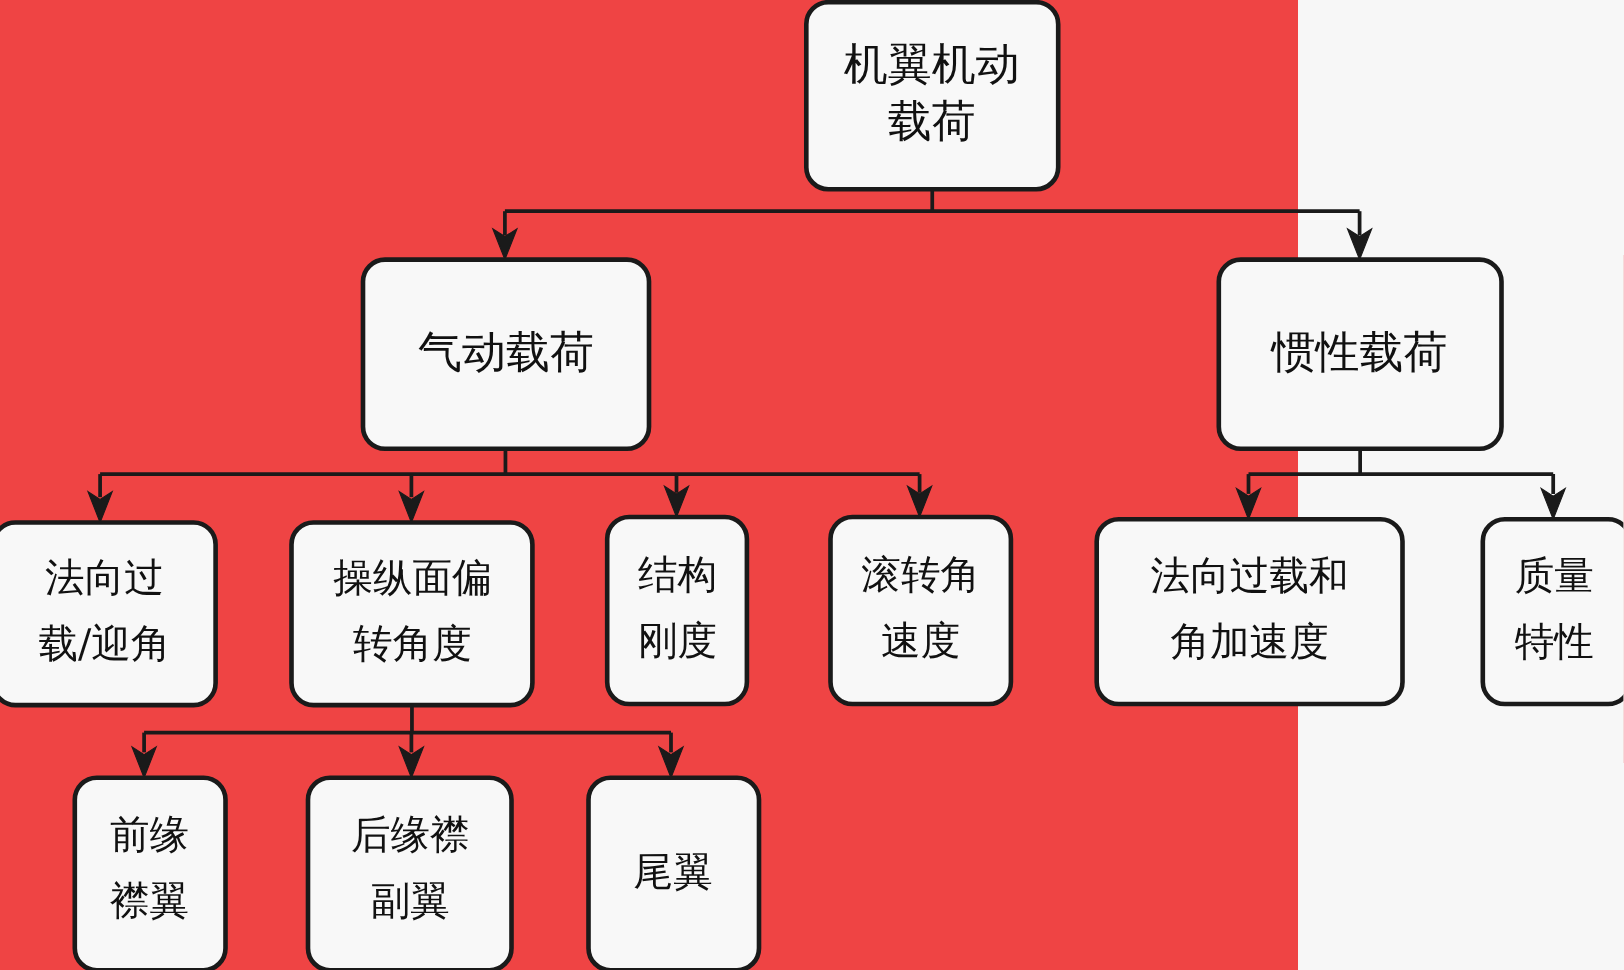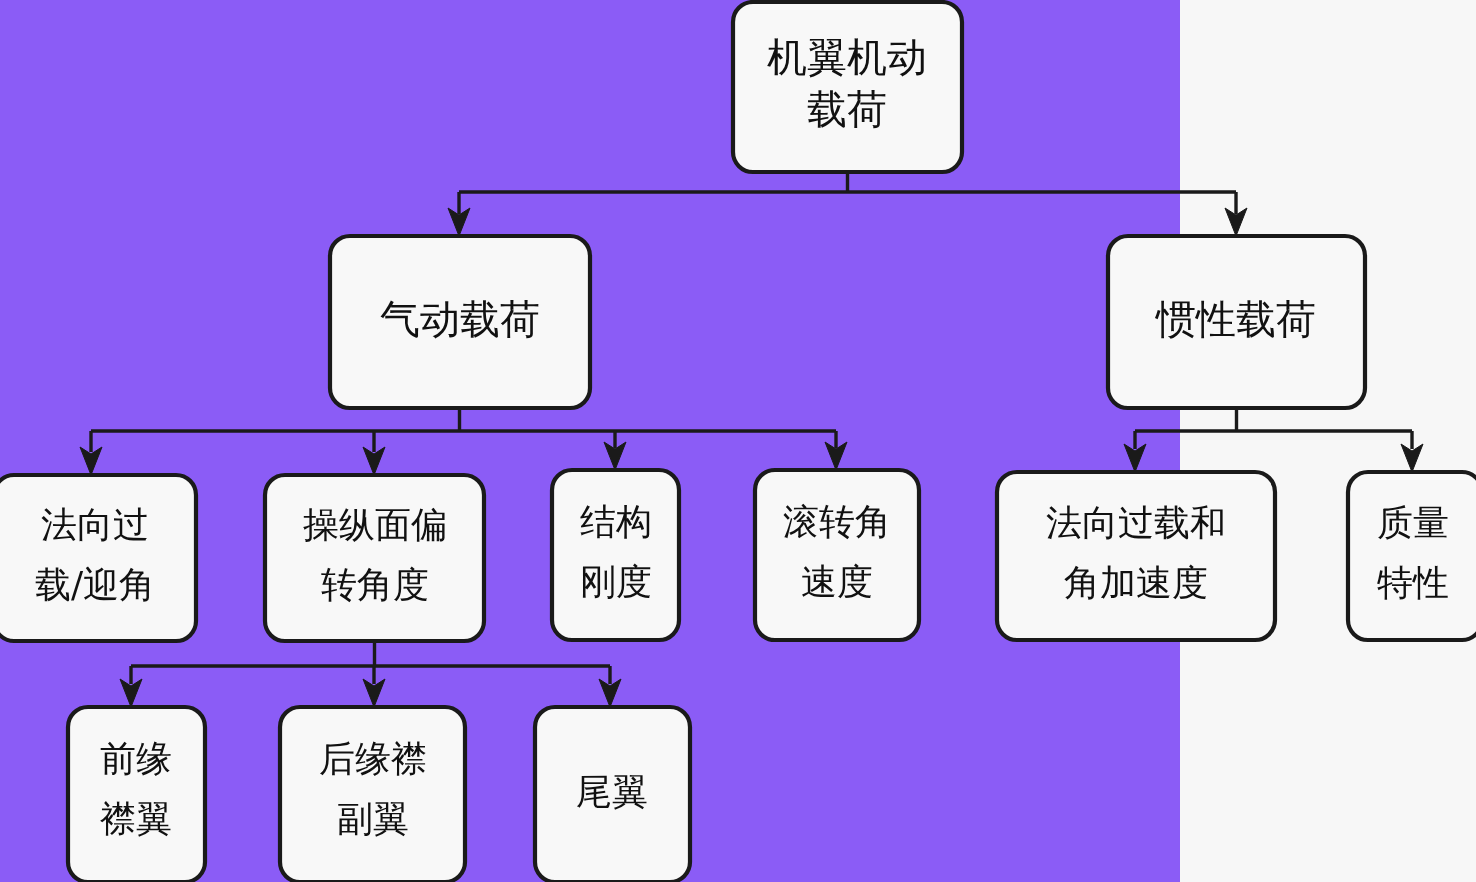--- a/index.html
+++ b/index.html
@@ -10,21 +10,21 @@
   body {
     width: 1476px;
     height: 882px;
     font-family: "DejaVu Sans", "Liberation Sans", sans-serif;
     overflow: hidden;
   }
   #diagram-root {
     position: relative;
     width: 1180px;
     height: 882px;
-    background: #8b5cf6;
+    background: #ef4444;
   }
   svg#flow-svg {
     position: absolute;
     top: 0;
     left: 0;
     width: 1476px;
     height: 882px;
     display: block;
   }
   .node-box {

